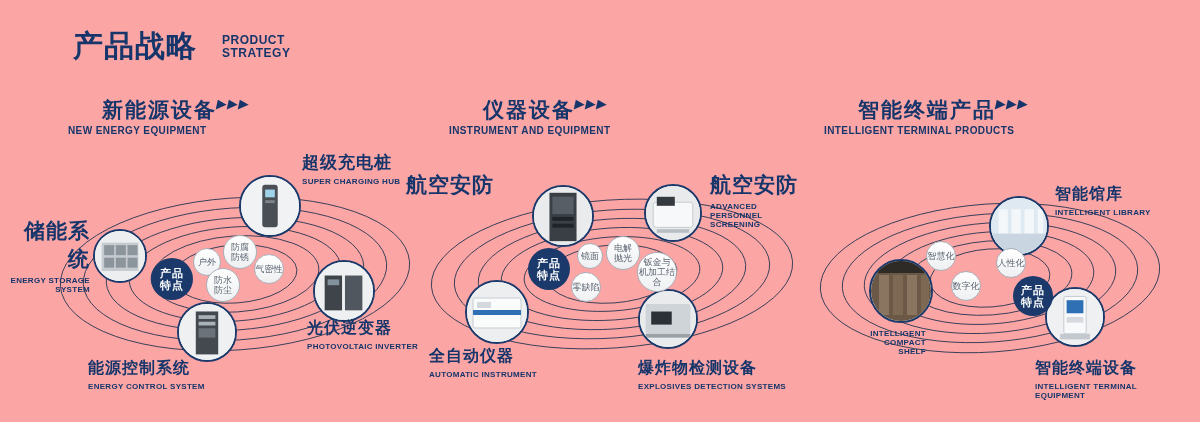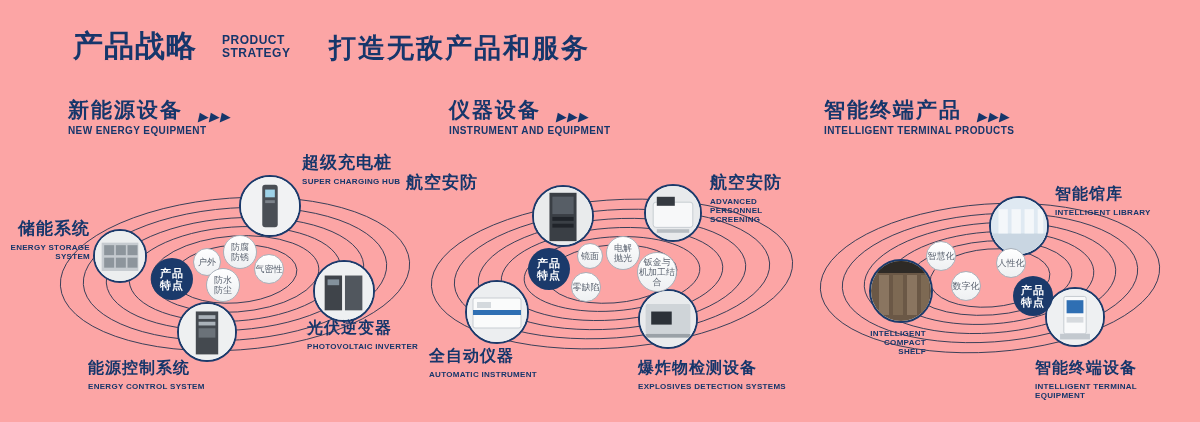--- a/index.html
+++ b/index.html
@@ -3,21 +3,21 @@
 <meta charset="utf-8">
 <style>
   * { margin:0; padding:0; box-sizing:border-box; }
   body { background:#fff; font-family:"Liberation Sans","DejaVu Sans",sans-serif; }
   .canvas { position:relative; width:1200px; height:422px; background:#fca5a5; overflow:hidden; }
 
   .title-cn { position:absolute; left:73px; top:26px; font-size:30px; font-weight:700; color:#16366b; letter-spacing:1px; }
   .title-en { position:absolute; left:222px; top:34px; font-size:12px; line-height:13px; font-weight:700; color:#16366b; white-space:pre-line; letter-spacing:0.5px; }
   .tagline  { position:absolute; left:329px; top:30px; font-size:27px; font-weight:700; color:#16366b; letter-spacing:2px; }
 
-  .sec-head { position:absolute; display:flex; align-items:flex-end; gap:16px; }
+  .sec-head { position:absolute; display:flex; align-items:flex-start; gap:0;margin-left:34px; }
   .sec-title { font-size:21px; font-weight:700; color:#16366b; letter-spacing:2px; }
   .arrows { font-size:13px; color:#16366b; letter-spacing:1px; transform:skewX(-12deg); }
   .sec-sub { position:absolute; font-size:10px; font-weight:700; color:#16366b; letter-spacing:0.4px; }
 
   .orbits { position:absolute; overflow:visible; }
 
   .pcircle { position:absolute; border-radius:50%; border:2px solid #1b3a6b; background:#fff; overflow:hidden; }
   .pcircle svg { width:100%; height:100%; display:block; }
 
   .badge { position:absolute; border-radius:50%; background:#1b3a6b; color:#fff;
@@ -27,31 +27,30 @@
   .bubble { position:absolute; border-radius:50%; border:1px solid #a9b1ba;
             background:linear-gradient(180deg,#ffffff,#eef0f2);
             color:#5d6572; display:flex; align-items:center; justify-content:center; text-align:center;
             font-size:9px; line-height:10px; white-space:pre-line; }
 
   .lab { position:absolute; color:#16366b; }
   .lab .cn { display:block; font-weight:700; letter-spacing:1px; }
   .lab .en { display:block; font-size:8px; line-height:9px; font-weight:700; letter-spacing:0.3px; margin-top:3px; white-space:pre-line; }
   .lab.right { text-align:right; }
   .lab.center { text-align:center; }
-  .fs15 .cn { font-size:17px; } .fs16 .cn { font-size:16px; } .fs17 .cn { font-size:17px; }
+  .fs15 .cn { font-size:21px; } .fs16 .cn { font-size:16px; } .fs17 .cn { font-size:17px; }
 </style>
 </head>
 <body>
 
 <div class="canvas">
 
   <div class="title-cn">产品战略</div>
   <div class="title-en">PRODUCT
 STRATEGY</div>
-  <div class="tagline">打造无敌产品和服务</div>
 
   <div class="sec-head" style="left:68px; top:96px;">
     <span class="sec-title">新能源设备</span>
     <span class="arrows">▶▶▶</span>
   </div>
   <div class="sec-sub" style="left:68px; top:125px;">NEW ENERGY EQUIPMENT</div>
 
   <svg class="orbits" style="left:58px; top:196px;" width="354" height="156" viewBox="0 0 354 156">
     <g transform="rotate(-4 177 78)" fill="none" stroke="#2a3752" stroke-width="0.9">
       <ellipse cx="177" cy="78" rx="175" ry="76"></ellipse>

